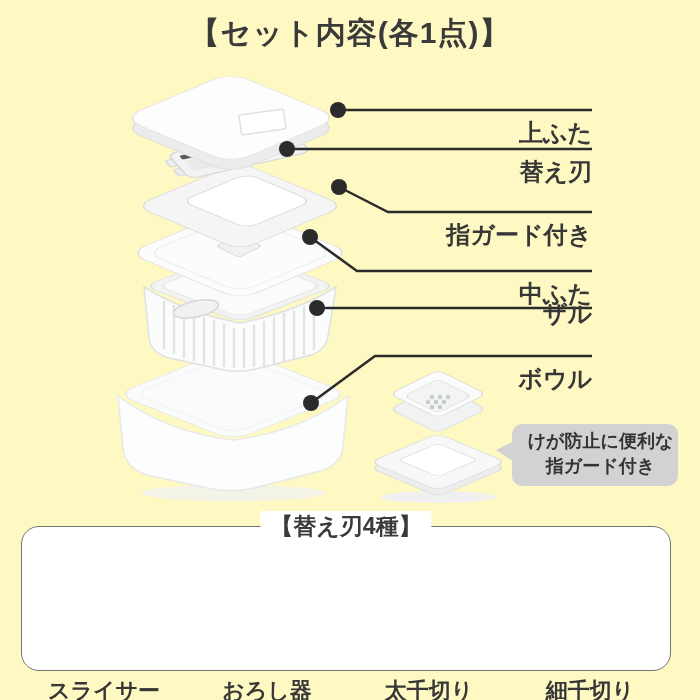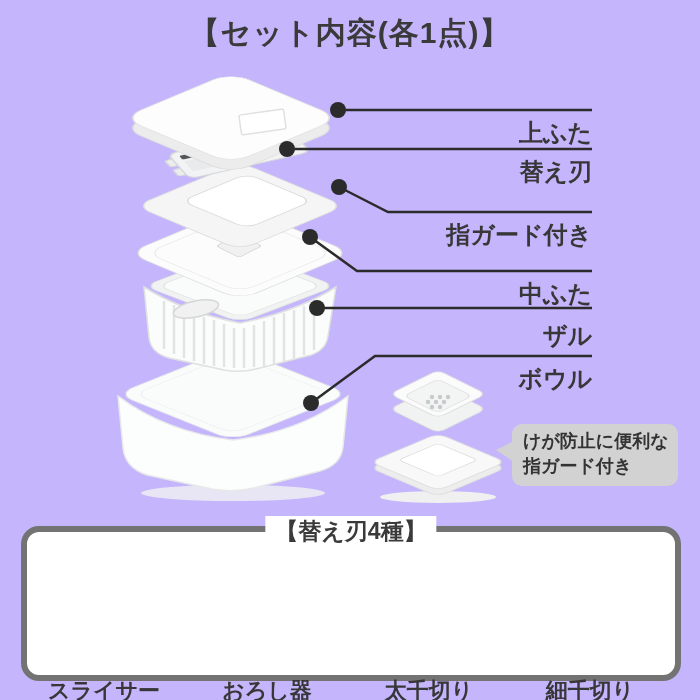--- a/index.html
+++ b/index.html
@@ -1,48 +1,48 @@
 <!DOCTYPE html>
 <html><head>
 <meta charset="utf-8">
 <style>
   html,body{margin:0;padding:0;background:#fff;}
   .stage{
-    position:relative;width:700px;height:700px;background:#c4b5fd;overflow:hidden;
+    position:relative;width:700px;height:700px;background:#fef9c3;overflow:hidden;
     font-family:"Liberation Sans","DejaVu Sans",sans-serif;color:#3a3a3a;
   }
   .page-title{
     position:absolute;top:13px;left:0;width:700px;text-align:center;
     font-size:30px;font-weight:700;letter-spacing:1px;color:#3a3a3a;white-space:nowrap;
   }
   .art{position:absolute;left:0;top:0;width:700px;height:700px;}
   .part-label{
     position:absolute;right:108px;text-align:right;white-space:nowrap;
     font-size:24px;font-weight:600;line-height:1.15;color:#373737;margin-top:40px;
   }
   .pl-0{top:79px;}
   .pl-1{top:118px;}
   .pl-2{top:181px;}
   .pl-3{top:240px;}
-  .pl-4{top:282px;}
+  .pl-4{top:260px;}
   .pl-5{top:325px;}
   .callout{
     position:absolute;left:512px;top:424px;width:166px;height:62px;box-sizing:border-box;
     background:#d2d2d2;border-radius:10px;padding:5px 0 0 11px;
     font-size:18px;line-height:25px;font-weight:600;color:#333333;
   }
   .callout .tail{
     position:absolute;left:-16px;top:17px;width:0;height:0;
     border-top:9px solid transparent;border-bottom:12px solid transparent;
     border-right:18px solid #d2d2d2;
   }
-  .callout .callout-text{white-space:pre-line;display:block;}
+  .callout .callout-text{white-space:pre-line;display:block;text-align:center;}
   .blade-box{
     position:absolute;left:21px;top:526px;width:648px;height:143px;
-    border:6px solid #737373;border-radius:18px;background:#ffffff;
+    border:1px solid #737373;border-radius:18px;background:#ffffff;
   }
   .blade-box-title{
     position:absolute;top:-16px;left:50%;transform:translateX(-50%);
     background:#ffffff;padding:0 10px;font-size:23px;font-weight:700;
     color:#3a3a3a;white-space:nowrap;line-height:30px;
   }
   .blade-label{
     position:absolute;top:644px;width:150px;margin-left:-75px;text-align:center;
     font-size:22px;font-weight:600;color:#373737;white-space:nowrap;margin-top:32px;
   }

